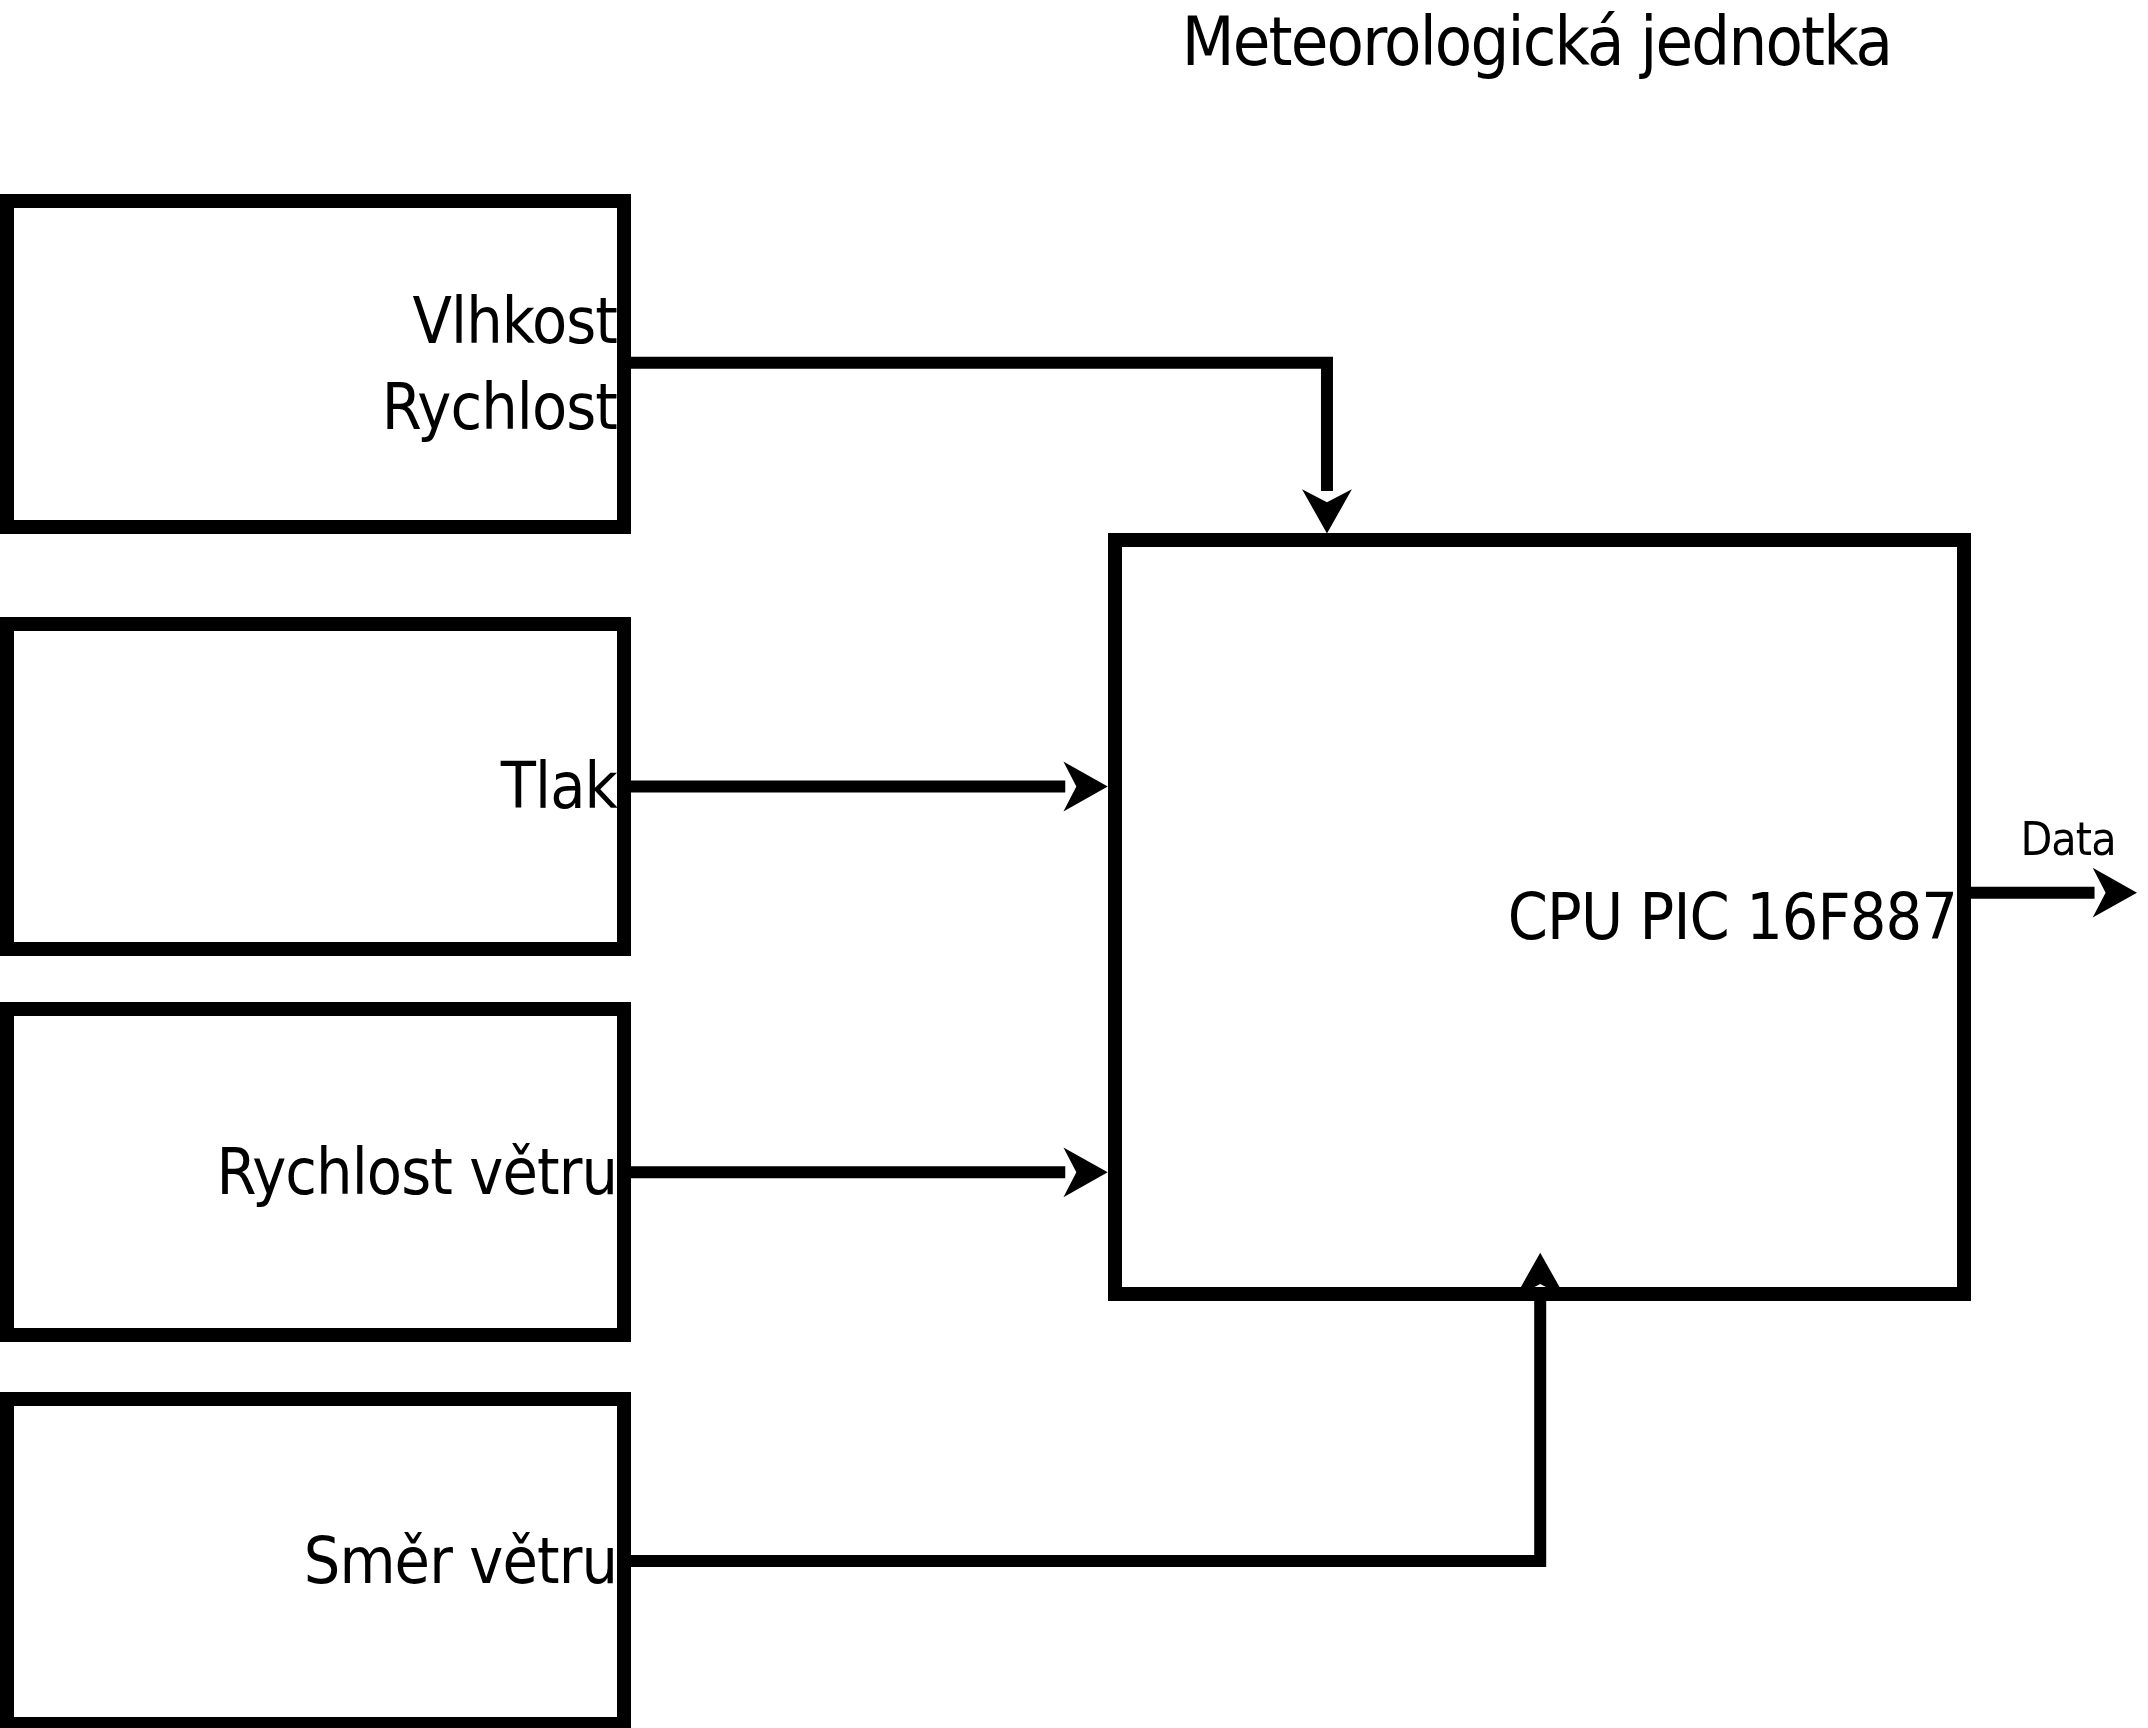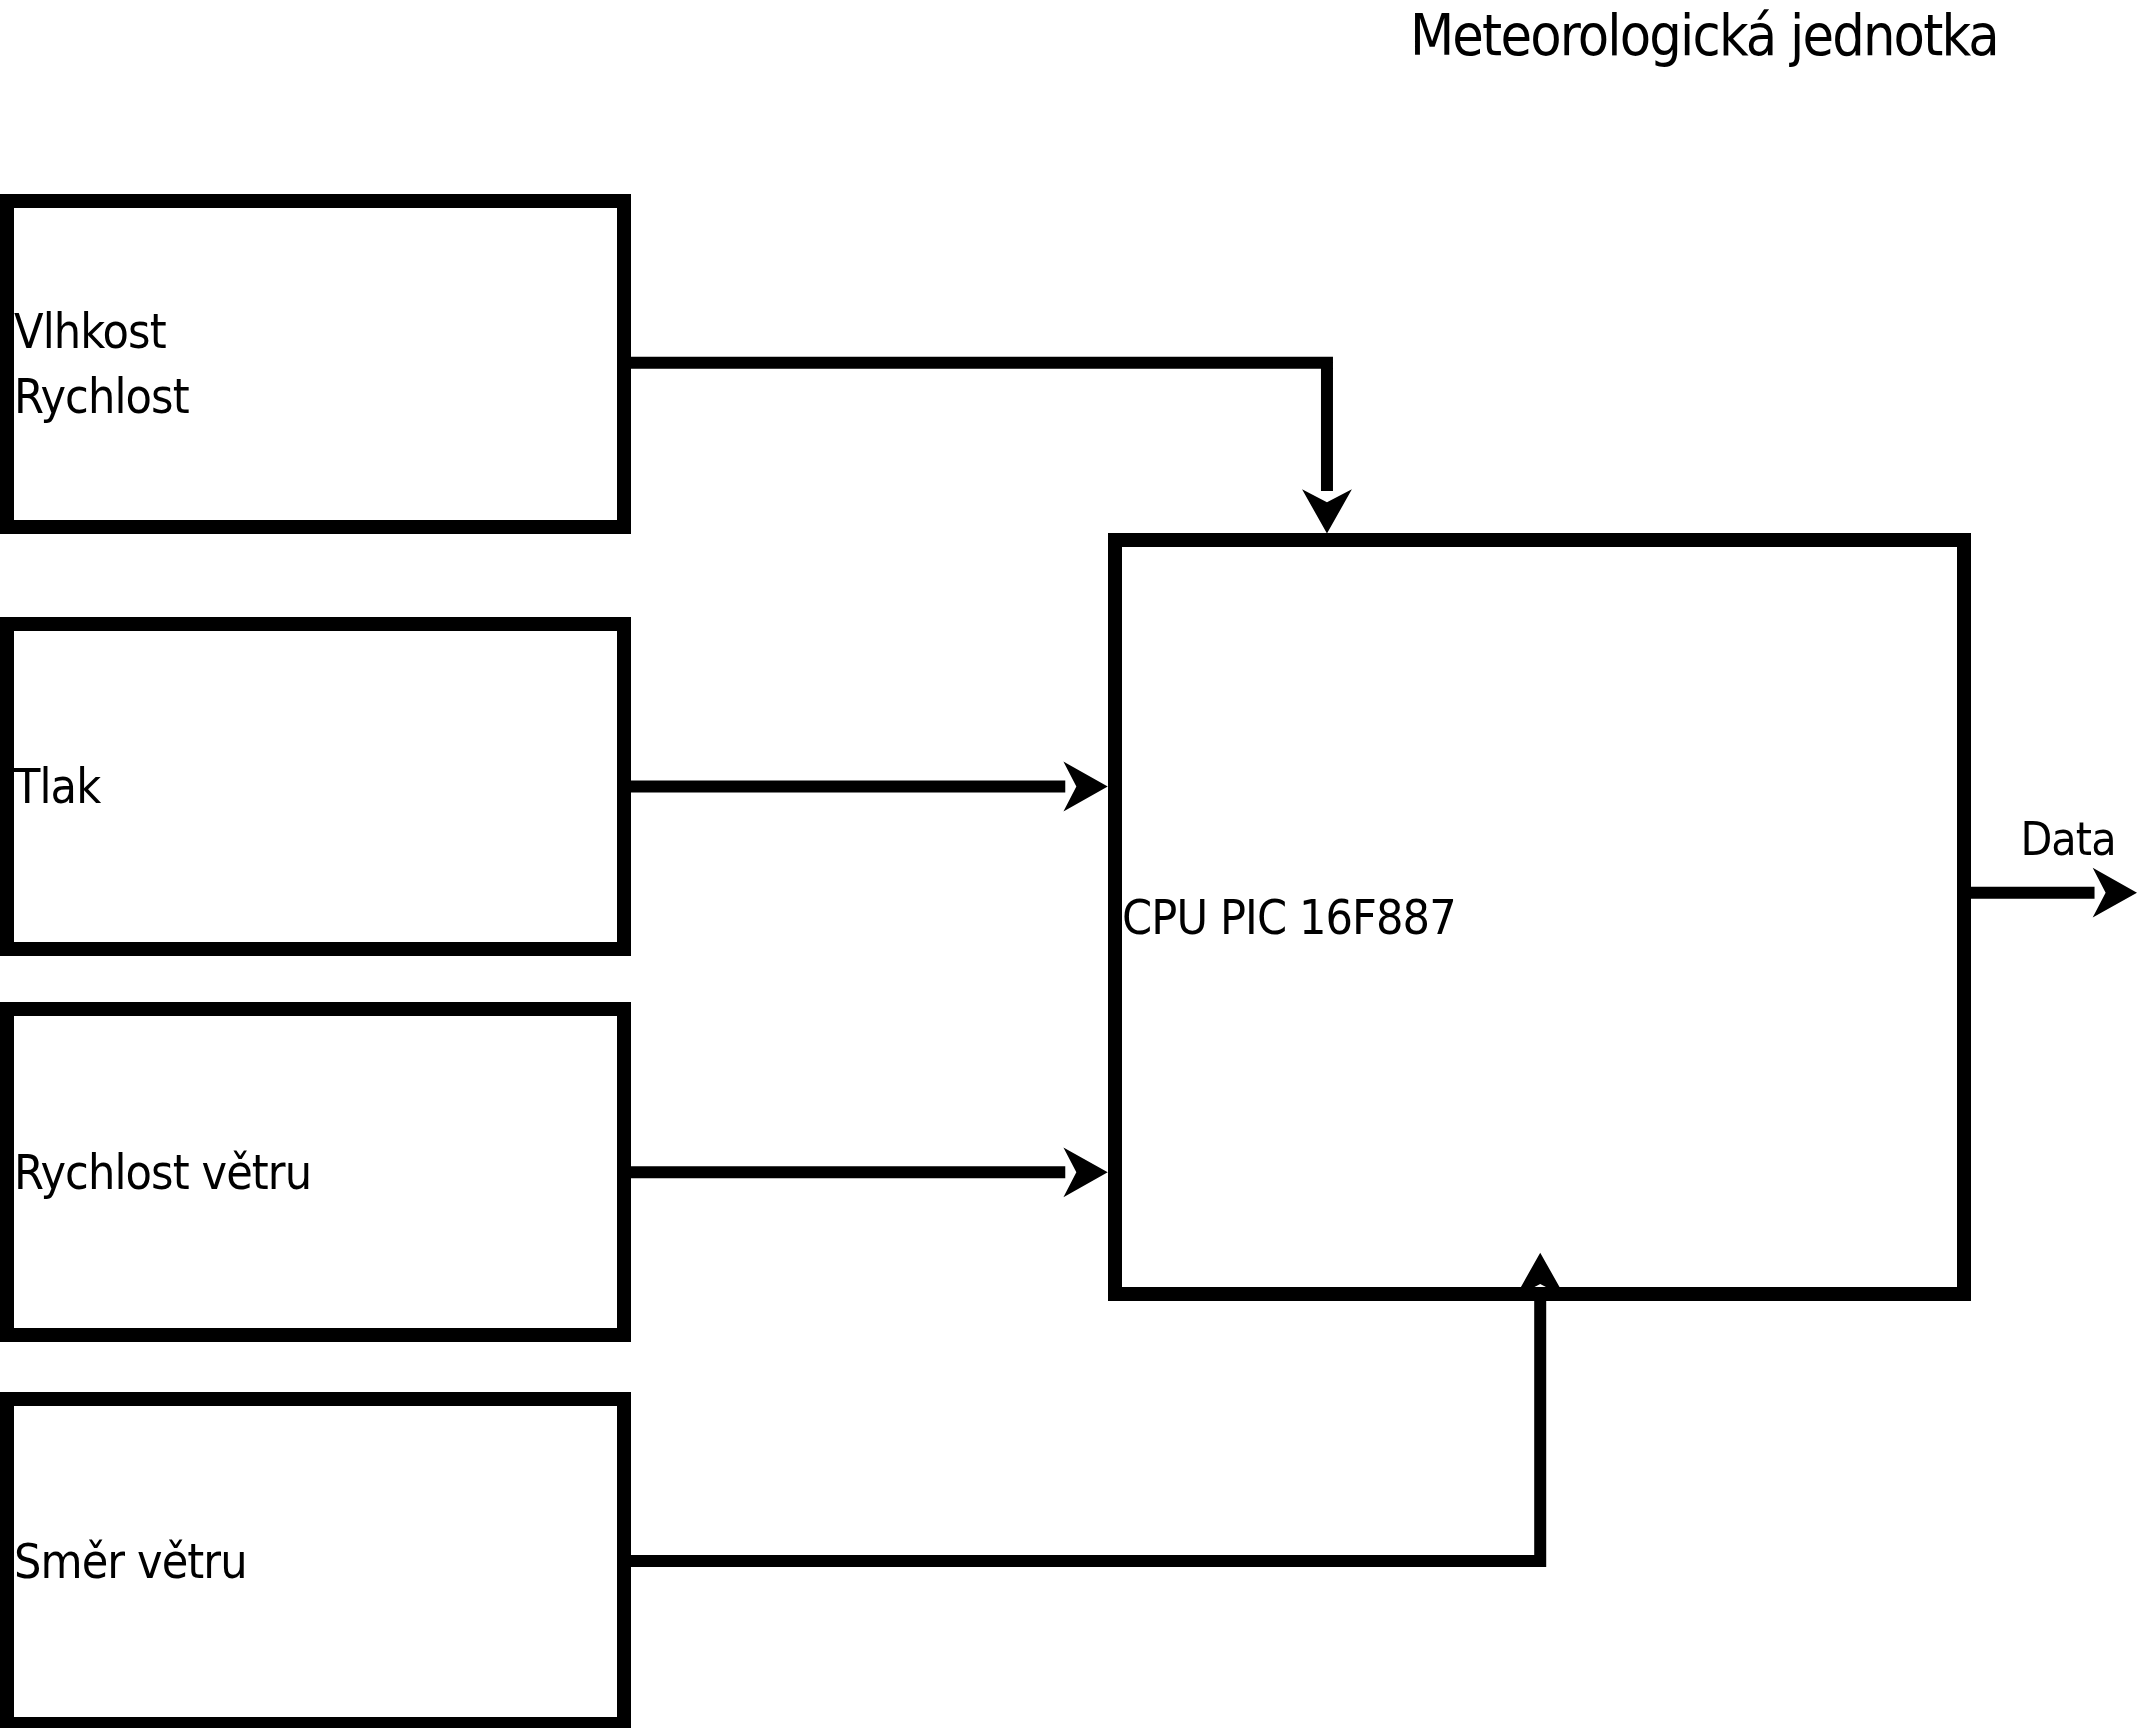--- a/index.html
+++ b/index.html
@@ -14,37 +14,37 @@
     background: #ffffff;
     overflow: hidden;
     font-family: "DejaVu Sans", "Liberation Sans", sans-serif;
     color: #000000;
   }
   .title {
     position: absolute;
     left: 1075px;
     top: 1.8px;
     width: 923px;
-    text-align: right;
-    font-size: 57px;
+    text-align: center;
+    font-size: 68px;
     letter-spacing: -1.8px;
     font-stretch: condensed;
     white-space: nowrap;
   }
   .box {
     position: absolute;
     box-sizing: border-box;
     border: 14px solid #000000;
     background: #ffffff;
     display: flex;
     flex-direction: column;
-    align-items: flex-start;
+    align-items: flex-end;
     justify-content: center;
     text-align: center;
-    font-size: 48px;
+    font-size: 64px;
     letter-spacing: -0.9px;
     font-stretch: condensed;
     line-height: 1.35;
     white-space: nowrap;
   }
   .box-humidity   { left: 0;      top: 194px;  width: 631px; height: 340px; }
   .box-pressure   { left: 0;      top: 617px;  width: 631px; height: 339px; }
   .box-windspeed  { left: 0;      top: 1002px; width: 631px; height: 340px; }
   .box-winddir    { left: 0;      top: 1392px; width: 631px; height: 339px; }
   .box-cpu        { left: 1108px; top: 533px;  width: 863px; height: 768px; }

